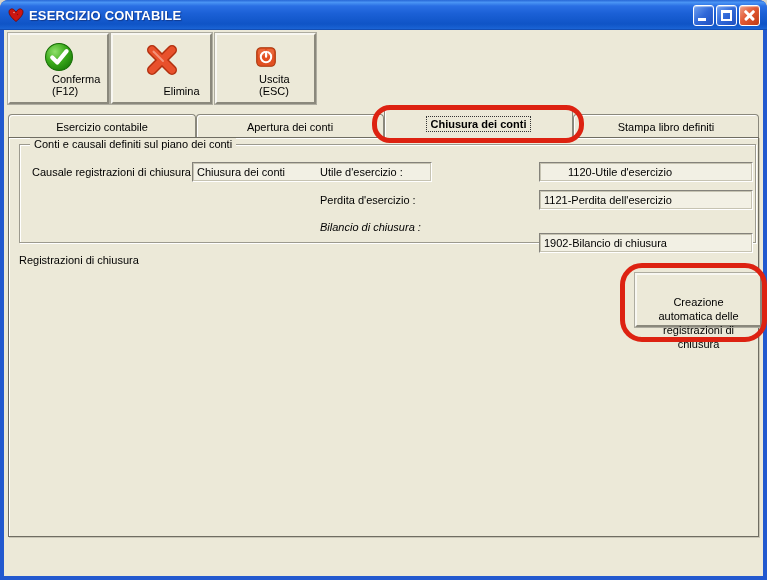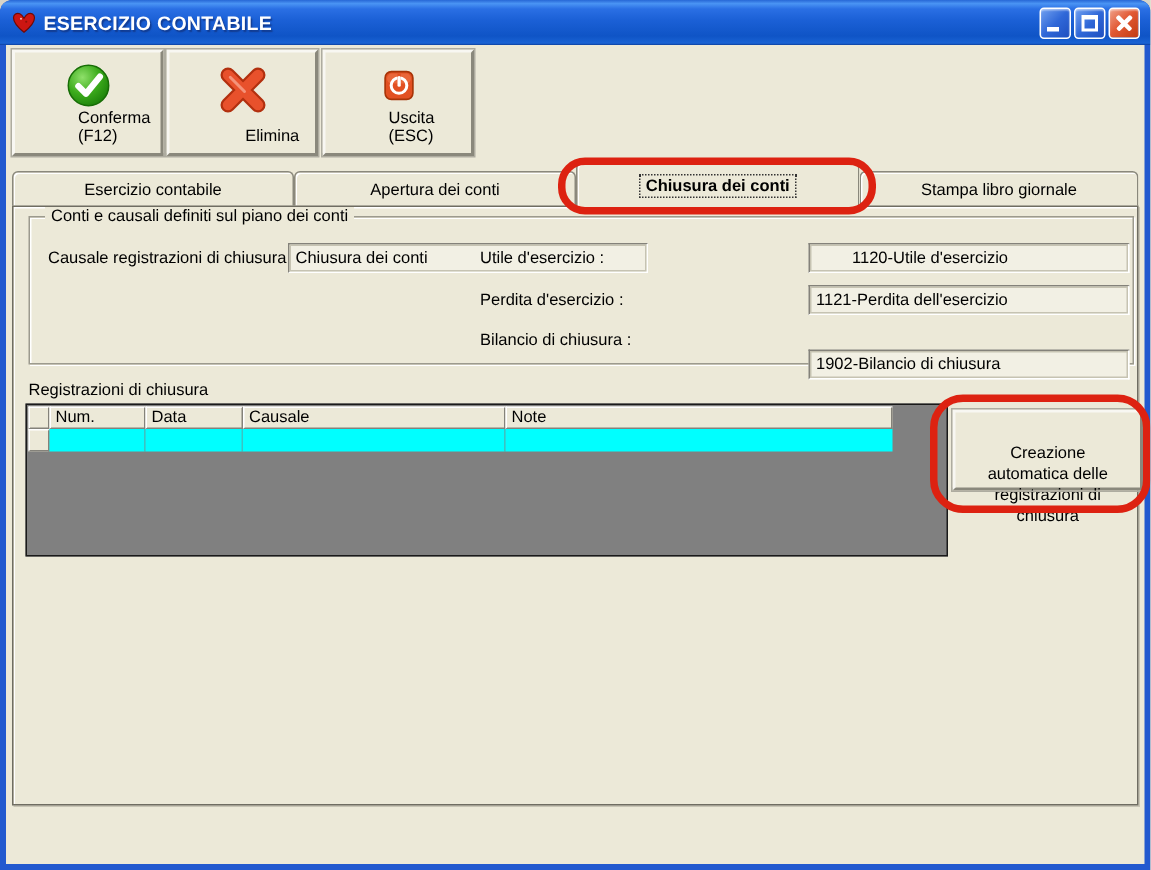--- a/index.html
+++ b/index.html
@@ -187,59 +187,43 @@
     <div class="tab" style="left:4px; width:188px;">
       <span class="tab-label">Esercizio contabile</span>
     </div>
     <div class="tab" style="left:192px; width:188px;">
       <span class="tab-label">Apertura dei conti</span>
     </div>
     <div class="tab active" style="left:380px; width:189px;">
       <span class="tab-label">Chiusura dei conti</span>
     </div>
     <div class="tab" style="left:569px; width:186px;">
-      <span class="tab-label">Stampa libro giornale</span>
+      <span class="tab-label">Stampa libro definiti</span>
     </div>
 
     <div class="tab-panel">
 
       <div class="groupbox">
         <span class="groupbox-legend">Conti e causali definiti sul piano dei conti</span>
 
         <span class="fld-label" style="left:12px; top:21px;">Causale registrazioni di chiusura :</span>
         <input class="xp-input" style="left: 172px; top: 17px; width: 240px;" readonly="" value="Chiusura dei conti">
 
         <span class="fld-label right" style="left:300px; top:21px; width:216px;">Utile d'esercizio :</span>
         <input class="xp-input" style="left: 519px; top: 17px; width: 214px; padding-left: 28px;" readonly="" value="1120-Utile d'esercizio">
 
         <span class="fld-label right" style="left:300px; top:49px; width:216px;">Perdita d'esercizio :</span>
         <input class="xp-input" style="left: 519px; top: 45px; width: 214px;" readonly="" value="1121-Perdita dell'esercizio">
 
-        <span class="fld-label right" style="left:300px; top:76px; width:216px;">Bilancio di chiusura :</span>
+        <span class="fld-label right" style="left:300px; top:76px; width:216px;font-style:italic;">Bilancio di chiusura :</span>
         <input class="xp-input" style="left: 519px; top: 72px; width: 214px; margin-top: 16px;" readonly="" value="1902-Bilancio di chiusura">
       </div>
 
       <span class="grid-title">Registrazioni di chiusura</span>
 
-      <div class="grid">
-        <div class="grid-header">
-          <div class="selcell" style="width:14px;"></div>
-          <div class="hcell" style="width:64px;">Num.</div>
-          <div class="hcell" style="width:65px;">Data</div>
-          <div class="hcell" style="width:175px;">Causale</div>
-          <div class="hcell" style="width:258px;">Note</div>
-        </div>
-        <div class="grid-row">
-          <div class="selcell" style="width:14px;"></div>
-          <div class="ccell" style="width:64px;"></div>
-          <div class="ccell" style="width:65px;"></div>
-          <div class="ccell" style="width:175px;"></div>
-          <div class="ccell" style="width:258px; border-right:none;"></div>
-        </div>
-      </div>
 
       <button class="create-btn">Creazione automatica delle registrazioni di chiusura</button>
 
       <div class="annotation annot-btn"></div>
     </div>
 
     <div class="annotation annot-tab"></div>
 
   </div>
 </div>

